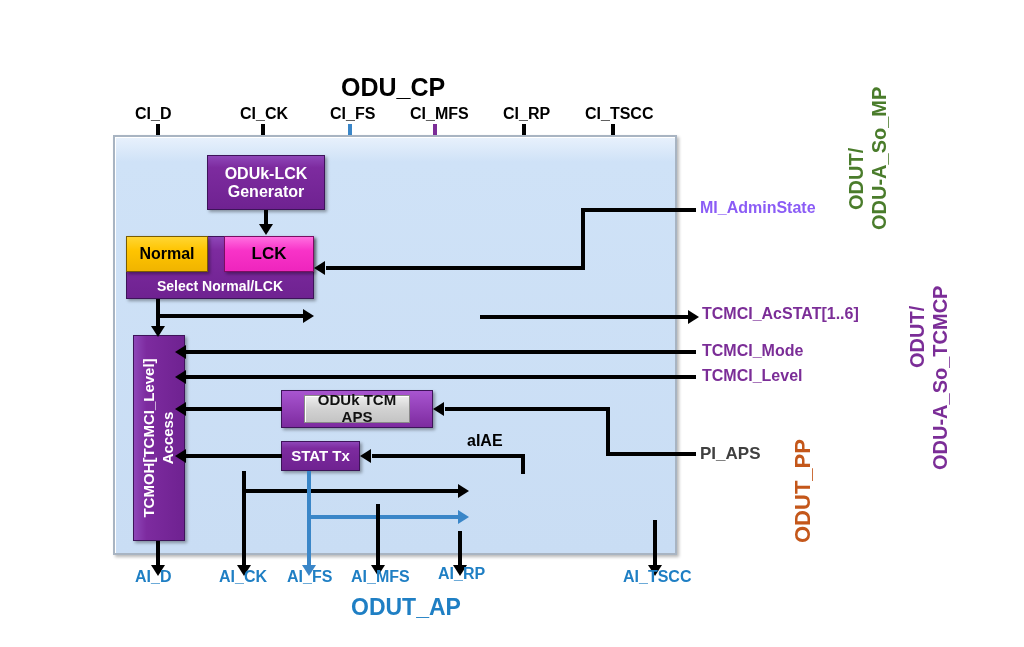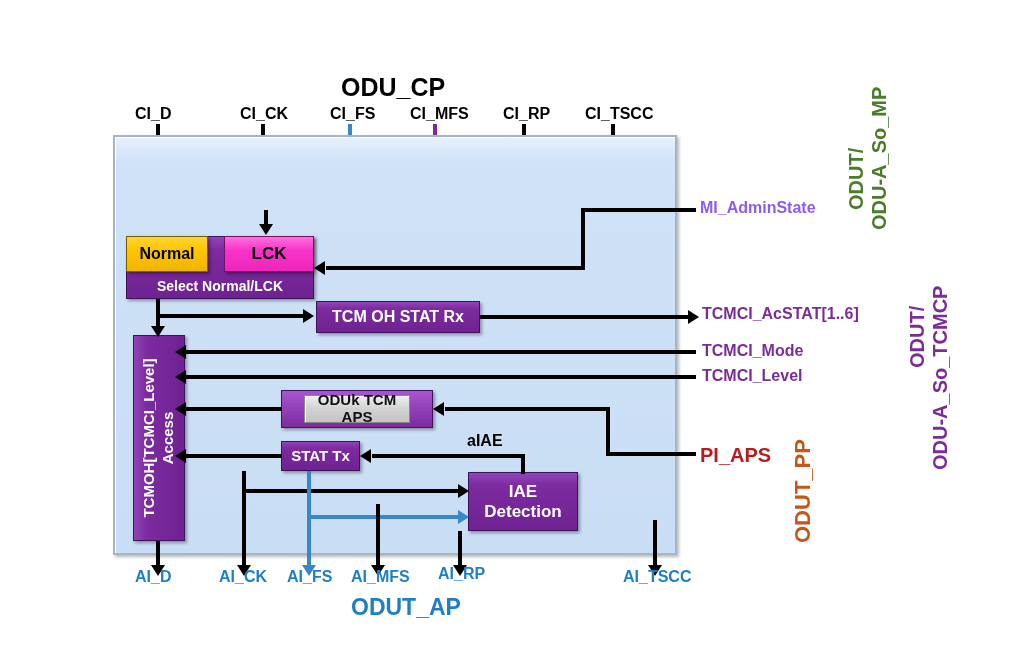--- a/index.html
+++ b/index.html
@@ -57,21 +57,21 @@
   .ar.left.purple{border-right-color:#7b2d97;}
 
   
   .lbl{position:absolute;white-space:nowrap;font-weight:bold;text-align:right;}
   .lbl.black{color:#000000;font-size:16px;}
   .lbl.blue{color:#1f7fc4;font-size:16px;}
   .lbl.blue.big{font-size:23px;}
   .lbl.black.big{font-size:25px;}
   .lbl.green{color:#8b5cf6;font-size:16px;}
   .lbl.purple{color:#7b2d97;font-size:16px;}
-  .lbl.orange{color:#b91c1c;font-size:20px;}
+  .lbl.orange{color:#404040;font-size:17px;}
   .rotlbl{position:absolute;white-space:nowrap;font-weight:bold;
           transform-origin:0 0;transform:rotate(-90deg);line-height:1.15;}
   .rotlbl.green{color:#4a7c2b;font-size:20px;}
   .rotlbl.purple{color:#7b2d97;font-size:20px;}
   .rotlbl.orange{color:#c4571a;font-size:22px;}
 </style>
 </head>
 <body>
 
 <div id="stage">
@@ -104,56 +104,53 @@
   <div class="ar left purple" style="left:320px;top:191px;"></div>
 
   <div class="ln" style="left:522px;top:124px;width:4px;height:40px;"></div>
   <div class="ar down" style="left:517px;top:160px;"></div>
 
   <div class="ln" style="left:611px;top:124px;width:4px;height:40px;"></div>
   <div class="ar down" style="left:606px;top:160px;"></div>
 
   <div class="container"></div>
 
+  <div class="blk" style="left:207px;top:155px;width:118px;height:55px;font-size:16px;flex-direction:column;">
+    <span>ODUk-LCK</span>
+    <span>Generator</span>
+  </div>
 
   <div class="blk" style="left:126px;top:236px;width:188px;height:63px;font-size:14px;align-items:flex-end;padding-bottom:3px;">
     <span>Select Normal/LCK</span>
   </div>
   <div class="blk yellow" style="left:126px;top:236px;width:82px;height:36px;font-size:16px;">
     <span>Normal</span>
   </div>
   <div class="blk magenta" style="left:224px;top:236px;width:90px;height:36px;font-size:17px;">
     <span>LCK</span>
   </div>
 
-  <div class="blk" style="left:316px;top:301px;width:164px;height:32px;font-size:16px;">
-    <span>TCM OH STAT Rx</span>
-  </div>
 
   <div class="vblk" style="left:133px;top:335px;width:52px;height:206px;">
     <div class="rot" style="font-size:15px;">
       <div>TCMOH[TCMCI_Level]</div>
       <div>Access</div>
     </div>
   </div>
 
   <div class="blk greyinner" style="left:281px;top:390px;width:152px;height:38px;">
     <div class="greypanel" style="font-size:15px;">
       <span>ODUk TCM APS</span>
     </div>
   </div>
 
   <div class="blk" style="left:281px;top:441px;width:79px;height:30px;font-size:15px;">
     <span>STAT Tx</span>
   </div>
 
-  <div class="blk" style="left:468px;top:472px;width:110px;height:59px;font-size:17px;flex-direction:column;">
-    <span>IAE</span>
-    <span>Detection</span>
-  </div>
 
   <div class="ln" style="left:264px;top:210px;width:4px;height:17px;"></div>
   <div class="ar down" style="left:259px;top:224px;"></div>
 
   <div class="ln" style="left:672px;top:208px;width:24px;height:4px;"></div>
   <div class="ln" style="left:581px;top:208px;width:95px;height:4px;"></div>
   <div class="ln" style="left:581px;top:208px;width:4px;height:62px;"></div>
   <div class="ln" style="left:326px;top:266px;width:259px;height:4px;"></div>
   <div class="ar left" style="left:314px;top:261px;"></div>
 

